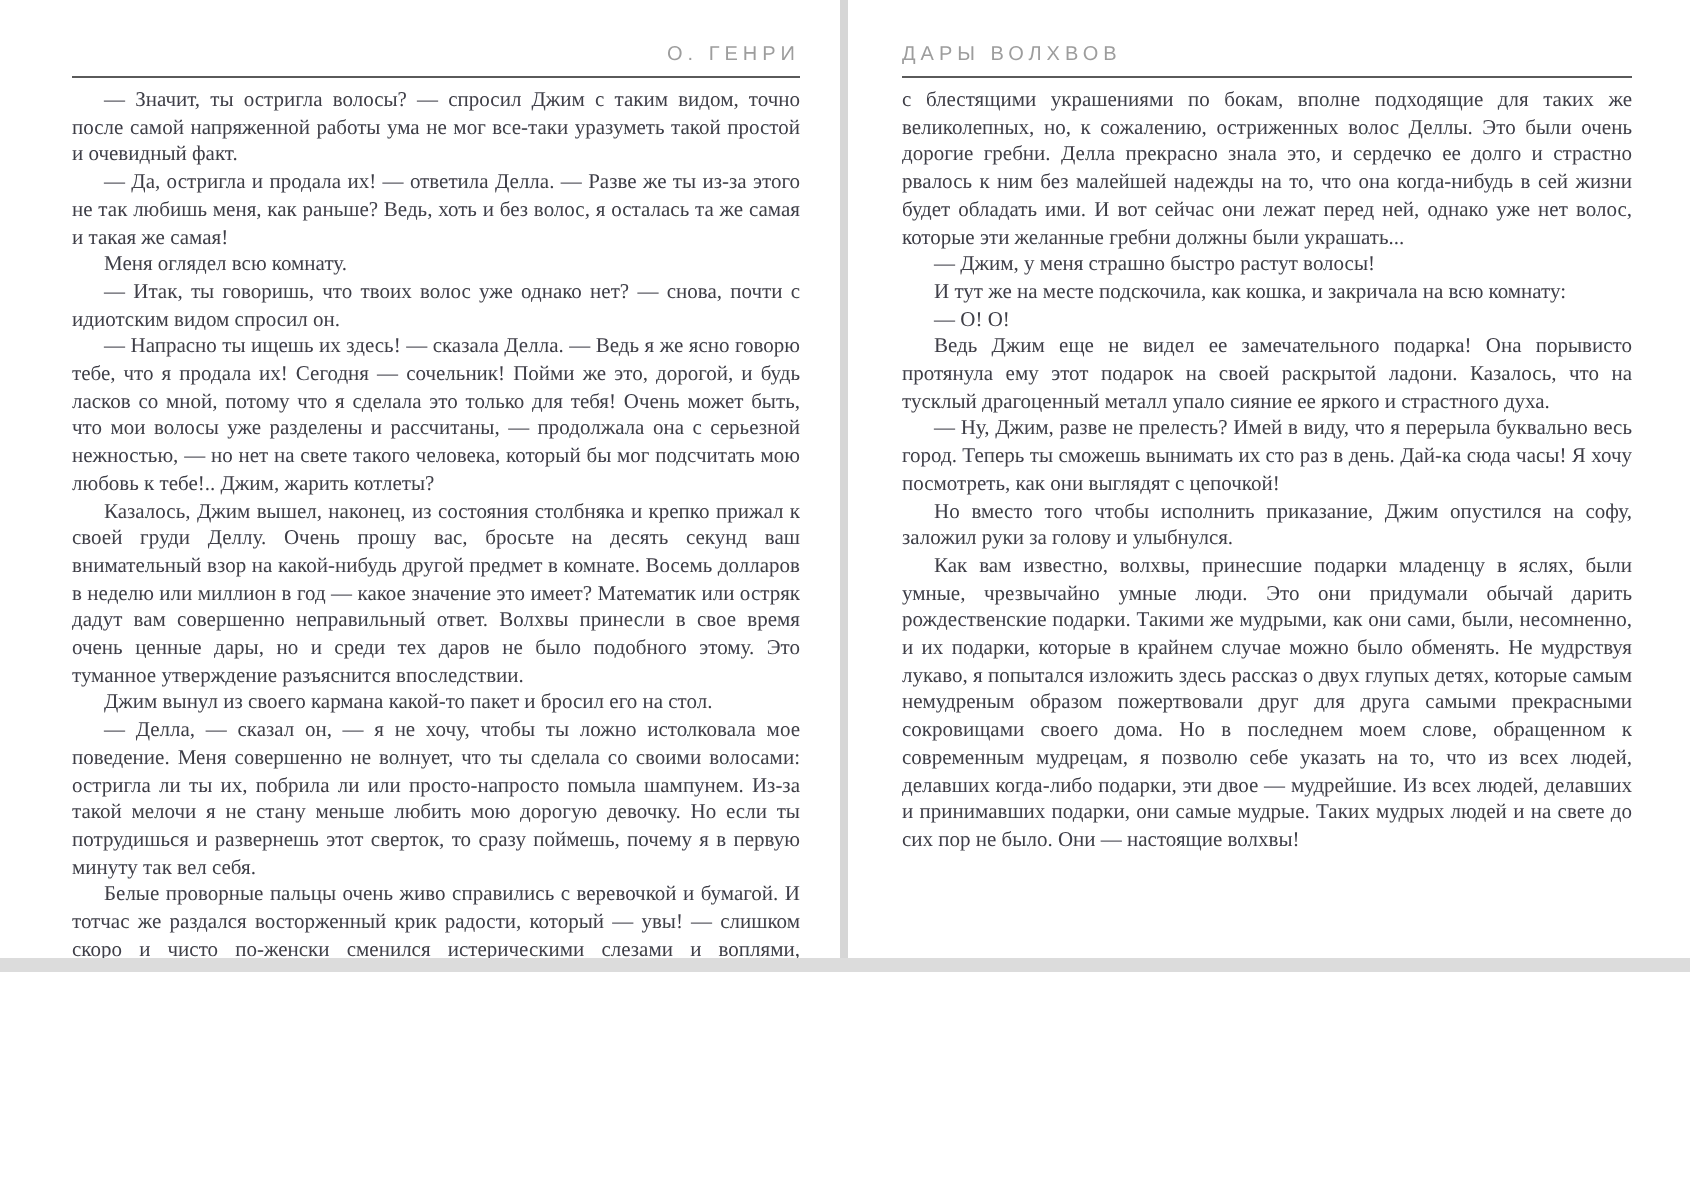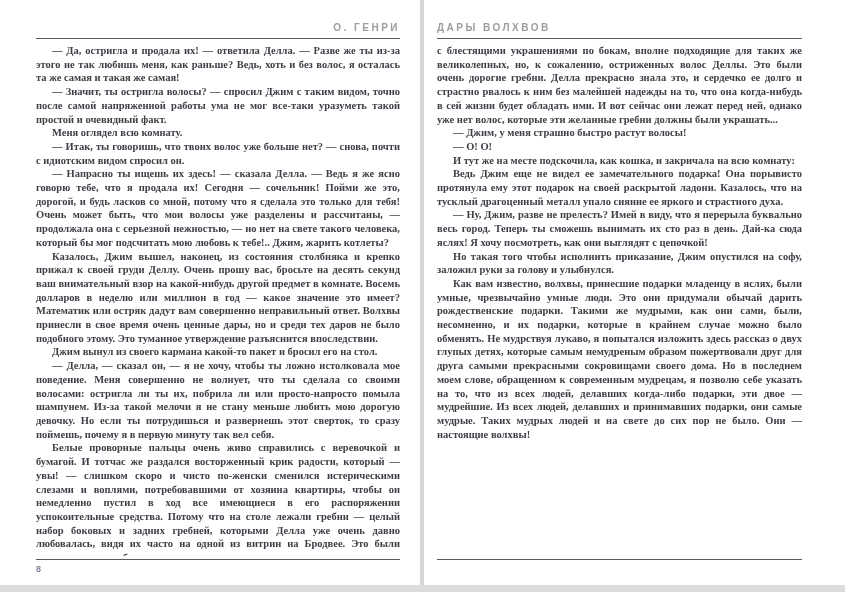--- a/index.html
+++ b/index.html
@@ -3,25 +3,24 @@
 <meta charset="utf-8">
 <style>
   html, body {
     margin: 0;
     padding: 0;
     background: #ffffff;
   }
   .spread {
     position: relative;
     width: 845px;
-    height: 592px;
+    height: 486px;
     background: #ffffff;
     overflow: hidden;
     font-family: "Liberation Serif", "DejaVu Serif", serif;
-    font-weight: bold;
   }
   .page {
     position: absolute;
     top: 0;
     height: 591px;
     background: #ffffff;
   }
   .page-left  { left: 0;     width: 420px; }
   .page-right { left: 424px; width: 421px; }
   .gutter {
@@ -39,21 +38,21 @@
     width: 845px;
     height: 7px;
     background: #dcdcdc;
   }
   .content-col {
     position: absolute;
     top: 0;
     bottom: 0;
   }
   .page-left  .content-col { left: 36px; width: 364px; }
-  .page-right .content-col { left: 13px; width: 365px; }
+  .page-right .content-col { left: 27px; width: 365px; }
 
   .running-head {
     position: absolute;
     top: 22px;
     left: 0;
     right: 0;
     font-family: "Liberation Sans", "DejaVu Sans", sans-serif;
     font-size: 10px;
     letter-spacing: 2.5px;
     color: #9d9d9d;
@@ -101,49 +100,49 @@
 </style>
 </head>
 <body>
 
 <div class="spread">
 
   <div class="page page-left">
     <div class="content-col">
       <div class="running-head">О. ГЕНРИ</div>
       <div class="body-text">
+          <p class="para">— Значит, ты остригла волосы? — спросил Джим с таким видом, точно после самой напряженной работы ума не мог все-таки уразуметь такой простой и очевидный факт.</p>
           <p class="para">— Да, остригла и продала их! — ответила Делла. — Разве же ты из-за этого не так любишь меня, как раньше? Ведь, хоть и без волос, я осталась та же самая и такая же самая!</p>
-          <p class="para">— Значит, ты остригла волосы? — спросил Джим с таким видом, точно после самой напряженной работы ума не мог все-таки уразуметь такой простой и очевидный факт.</p>
           <p class="para">Меня оглядел всю комнату.</p>
-          <p class="para">— Итак, ты говоришь, что твоих волос уже больше нет? — снова, почти с идиотским видом спросил он.</p>
+          <p class="para">— Итак, ты говоришь, что твоих волос уже однако нет? — снова, почти с идиотским видом спросил он.</p>
           <p class="para">— Напрасно ты ищешь их здесь! — сказала Делла. — Ведь я же ясно говорю тебе, что я продала их! Сегодня — сочельник! Пойми же это, дорогой, и будь ласков со мной, потому что я сделала это только для тебя! Очень может быть, что мои волосы уже разделены и рассчитаны, — продолжала она с серьезной нежностью, — но нет на свете такого человека, который бы мог подсчитать мою любовь к тебе!.. Джим, жарить котлеты?</p>
           <p class="para">Казалось, Джим вышел, наконец, из состояния столбняка и крепко прижал к своей груди Деллу. Очень прошу вас, бросьте на десять секунд ваш внимательный взор на какой-нибудь другой предмет в комнате. Восемь долларов в неделю или миллион в год — какое значение это имеет? Математик или остряк дадут вам совершенно неправильный ответ. Волхвы принесли в свое время очень ценные дары, но и среди тех даров не было подобного этому. Это туманное утверждение разъяснится впоследствии.</p>
           <p class="para">Джим вынул из своего кармана какой-то пакет и бросил его на стол.</p>
           <p class="para">— Делла, — сказал он, — я не хочу, чтобы ты ложно истолковала мое поведение. Меня совершенно не волнует, что ты сделала со своими волосами: остригла ли ты их, побрила ли или просто-напросто помыла шампунем. Из-за такой мелочи я не стану меньше любить мою дорогую девочку. Но если ты потрудишься и развернешь этот сверток, то сразу поймешь, почему я в первую минуту так вел себя.</p>
           <p class="para">Белые проворные пальцы очень живо справились с веревочкой и бумагой. И тотчас же раздался восторженный крик радости, который — увы! — слишком скоро и чисто по-женски сменился истерическими слезами и воплями, потребовавшими от хозяина квартиры, чтобы он немедленно пустил в ход все имеющиеся в его распоряжении успокоительные средства. Потому что на столе лежали гребни — целый набор боковых и задних гребней, которыми Делла уже очень давно любовалась, видя их часто на одной из витрин на Бродвее. Это были великолепные гребни, настоящие черепаховые,</p>
         </div>
       <div class="page-footer">
         <div class="page-number">8</div>
       </div>
     </div>
   </div>
 
   <div class="gutter"></div>
 
   <div class="page page-right">
     <div class="content-col">
       <div class="running-head">ДАРЫ ВОЛХВОВ</div>
       <div class="body-text">
           <p class="para no-indent">с блестящими украшениями по бокам, вполне подходящие для таких же великолепных, но, к сожалению, остриженных волос Деллы. Это были очень дорогие гребни. Делла прекрасно знала это, и сердечко ее долго и страстно рвалось к ним без малейшей надежды на то, что она когда-нибудь в сей жизни будет обладать ими. И вот сейчас они лежат перед ней, однако уже нет волос, которые эти желанные гребни должны были украшать...</p>
           <p class="para">— Джим, у меня страшно быстро растут волосы!</p>
+          <p class="para">И тут же на месте подскочила, как кошка, и закричала на всю комнату:</p>
           <p class="para">— О! О!</p>
-          <p class="para">И тут же на месте подскочила, как кошка, и закричала на всю комнату:</p>
           <p class="para">Ведь Джим еще не видел ее замечательного подарка! Она порывисто протянула ему этот подарок на своей раскрытой ладони. Казалось, что на тусклый драгоценный металл упало сияние ее яркого и страстного духа.</p>
-          <p class="para">— Ну, Джим, разве не прелесть? Имей в виду, что я перерыла буквально весь город. Теперь ты сможешь вынимать их сто раз в день. Дай-ка сюда яслях! Я хочу посмотреть, как они выглядят с цепочкой!</p>
-          <p class="para">Но такая того чтобы исполнить приказание, Джим опустился на софу, заложил руки за голову и улыбнулся.</p>
+          <p class="para">— Ну, Джим, разве не прелесть? Имей в виду, что я перерыла буквально весь город. Теперь ты сможешь вынимать их сто раз в день. Дай-ка сюда часы! Я хочу посмотреть, как они выглядят с цепочкой!</p>
+          <p class="para">Но вместо того чтобы исполнить приказание, Джим опустился на софу, заложил руки за голову и улыбнулся.</p>
           <p class="para">Как вам известно, волхвы, принесшие подарки младенцу в яслях, были умные, чрезвычайно умные люди. Это они придумали обычай дарить рождественские подарки. Такими же мудрыми, как они сами, были, несомненно, и их подарки, которые в крайнем случае можно было обменять. Не мудрствуя лукаво, я попытался изложить здесь рассказ о двух глупых детях, которые самым немудреным образом пожертвовали друг для друга самыми прекрасными сокровищами своего дома. Но в последнем моем слове, обращенном к современным мудрецам, я позволю себе указать на то, что из всех людей, делавших когда-либо подарки, эти двое — мудрейшие. Из всех людей, делавших и принимавших подарки, они самые мудрые. Таких мудрых людей и на свете до сих пор не было. Они — настоящие волхвы!</p>
         </div>
       <div class="page-footer"></div>
     </div>
   </div>
 
   <div class="bottom-strip"></div>
 
 </div>
 

